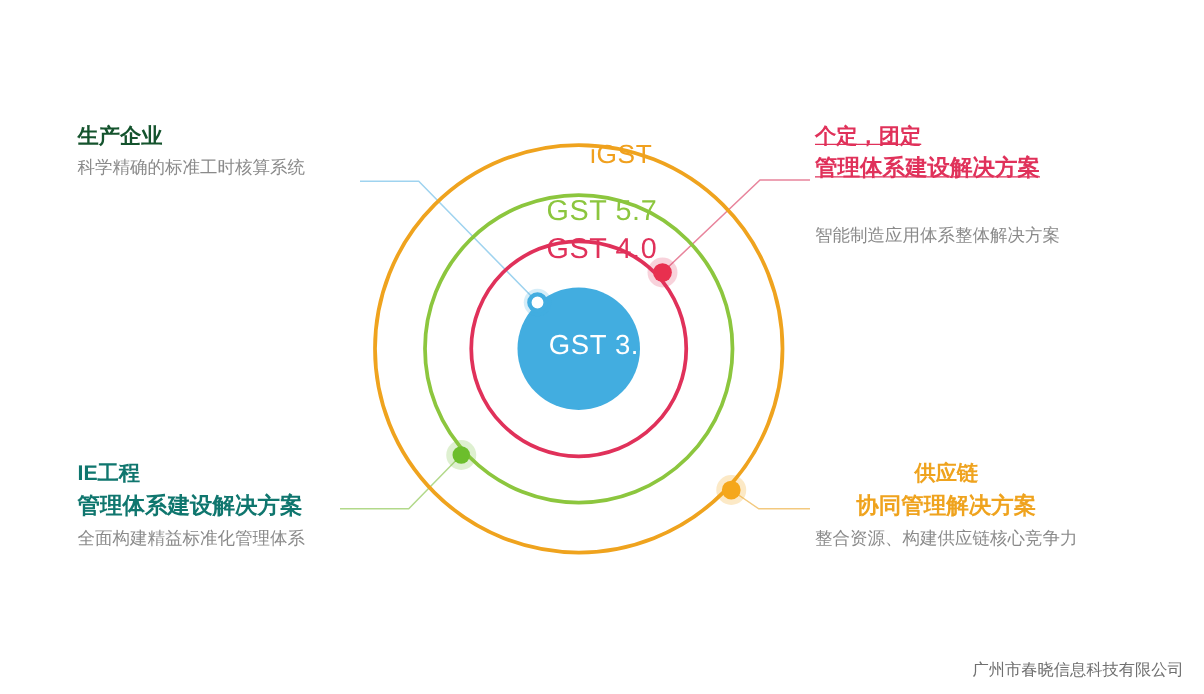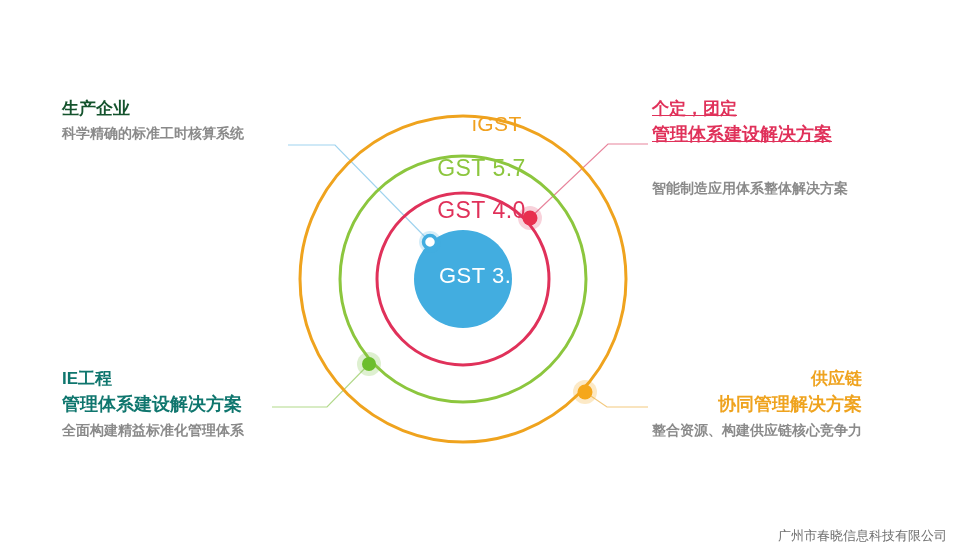--- a/index.html
+++ b/index.html
@@ -44,21 +44,21 @@
   #label-gst50 {
     left: 0;
     right: 0;
     top: 155px;
     font-size: 23px;
     color: #8cc63e;
   }
   #label-gst40 {
     left: 0;
     right: 0;
-    top: 197px;
+    top: 185px;
     font-size: 23px;
     color: #e0315a;
   }
   #label-gst30 {
     left: 0;
     right: 0;
     top: 263px;
     font-size: 22px;
     color: #ffffff;
   }
@@ -73,38 +73,38 @@
     margin: 0;
   }
   .callout .headline {
     font-size: 18px;
     font-weight: bold;
     line-height: 27px;
     margin: 0;
   }
   .callout .sub {
     font-size: 14px;
-    font-weight: bold;
+    font-weight: normal;
     line-height: 24px;
     margin: 0;
     color: #8a8a8a;
   }
   #callout-tl { left: 62px; top: 96px; text-align: left; }
   #callout-tl .kicker, #callout-tl .headline { color: #14532d; }
   #callout-tl .sub { color: #8a8a8a; }
 
   #callout-tr { left: 652px; top: 96px; text-align: left; }
   #callout-tr .kicker, #callout-tr .headline { color: #e0315a; text-decoration: underline; }
   #callout-tr .sub { color: #8a8a8a; margin-top: 28px; }
 
   #callout-bl { left: 62px; top: 366px; text-align: left; }
   #callout-bl .kicker, #callout-bl .headline { color: #0f766e; }
   #callout-bl .sub { color: #8a8a8a; }
 
-  #callout-br { left: 652px; top: 366px; text-align: right; }
+  #callout-br { left: 652px; top: 366px; text-align: center; }
   #callout-br .kicker, #callout-br .headline { color: #efa31e; }
   #callout-br .sub { color: #8a8a8a; }
 
   #footer {
     position: absolute;
     right: 16px;
     bottom: 10px;
     font-size: 13px;
     color: #6f6f6f;
     white-space: nowrap;

